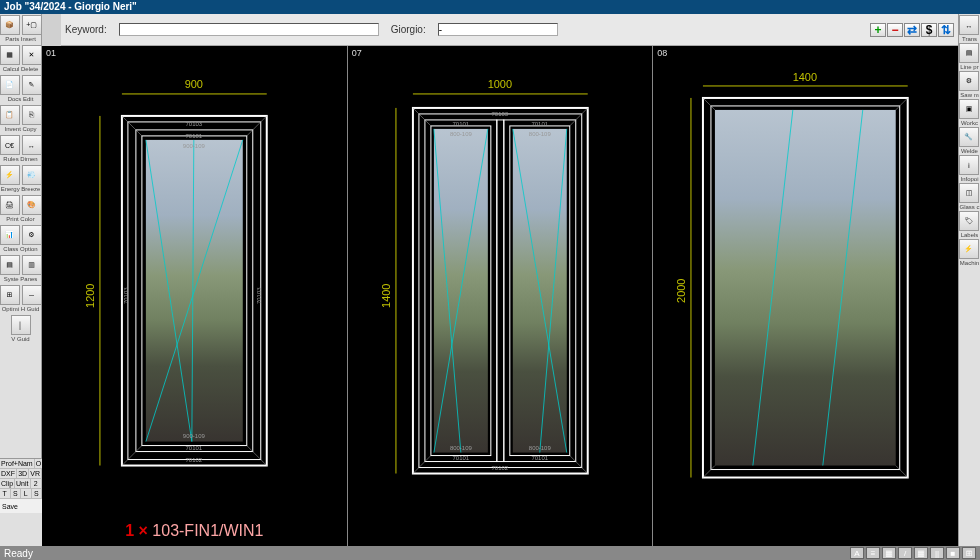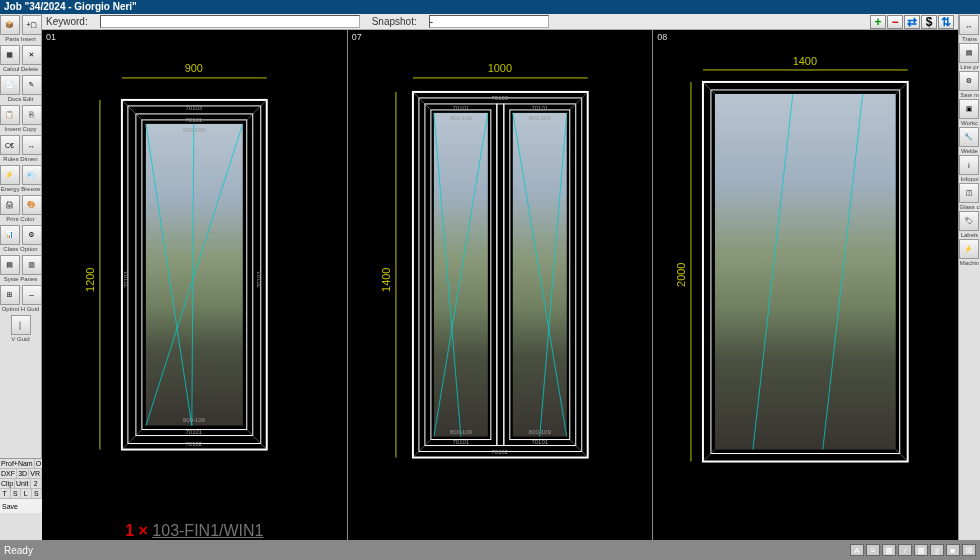--- a/index.html
+++ b/index.html
@@ -7,39 +7,39 @@
   .title-bar { height: 14px; background: #0a4a7a; color: #fff; padding: 0 4px; line-height: 14px; font-size: 10px; font-weight: bold; }
   .toolbar-left { position: absolute; left: 0; top: 14px; width: 42px; bottom: 14px; background: #e0e0e0; border-right: 1px solid #999; display: flex; flex-direction: column; }
   .toolbar-right { position: absolute; right: 0; top: 14px; width: 22px; bottom: 14px; background: #e0e0e0; border-left: 1px solid #999; display: flex; flex-direction: column; }
   .tb-btn { width: 20px; height: 20px; border: 1px solid #999; background: linear-gradient(#f8f8f8,#d8d8d8); font-size: 7px; display: flex; align-items: center; justify-content: center; cursor: pointer; margin: 1px; }
   .tb-btn-pair { display: flex; }
   .tb-lbl { font-size: 6px; text-align: center; color: #444; margin-bottom: 2px; }
   .tb-row { display: flex; flex-direction: column; align-items: center; }
   .tb-btn-r { width: 20px; height: 20px; border: 1px solid #999; background: linear-gradient(#f8f8f8,#d8d8d8); font-size: 7px; display: flex; align-items: center; justify-content: center; cursor: pointer; margin: 1px 0; }
   .tb-lbl-r { font-size: 6px; text-align: center; color: #444; }
   .workspace { position: absolute; left: 42px; right: 22px; top: 14px; bottom: 14px; background: #d0d0d0; display: flex; flex-direction: column; }
-  .top-strip { height: 16px; background: #e8e8e8; border-bottom: 1px solid #aaa; display: flex; align-items: center; padding: 0 4px; gap: 12px; }
+  .top-strip { height: 32px; background: #e8e8e8; border-bottom: 1px solid #aaa; display: flex; align-items: center; padding: 0 4px; gap: 12px; margin-left: 19px; }
   .top-strip label { font-size: 10px; color: #333; }
   .kw-input { width: 260px; height: 13px; border: 1px inset #aaa; background: #fff; font-size: 10px; padding: 0 2px; }
   .snap-sel { width: 120px; height: 13px; border: 1px inset #aaa; background: #fff; font-size: 10px; }
   .action-btns { display: flex; gap: 1px; margin-left: auto; }
   .ab { width: 16px; height: 14px; border: 1px solid #888; background: linear-gradient(#fff,#ddd); display: flex; align-items: center; justify-content: center; font-size: 12px; font-weight: bold; cursor: pointer; }
   .canvas { flex: 1; background: #000; display: flex; position: relative; }
   .win-cell { flex: 1; border-right: 1px solid #888; position: relative; }
   .win-cell:last-child { border-right: none; }
   .cell-num { position: absolute; top: 2px; left: 4px; color: #ddd; font-size: 9px; z-index: 5; }
   .win-svg { position: absolute; inset: 0; }
   .bottom-label { position: absolute; bottom: 6px; left: 0; right: 0; text-align: center; font-size: 16px; }
   .qty { color: #e00000; font-weight: bold; }
-  .code { color: #737373; text-decoration: underline; }
+  .code { color: #fca5a5; }
   .left-panel { position: absolute; left: 0; bottom: 0; width: 42px; height: 88px; background: #e0e0e0; border-top: 1px solid #999; font-size: 7px; display: flex; flex-direction: column; }
   .lp-row { display: flex; border-bottom: 1px solid #bbb; }
   .lp-cell { flex: 1; padding: 1px; border-right: 1px solid #bbb; text-align: center; }
   .save-row { background: #f0f0f0; height: 14px; display: flex; align-items: center; justify-content: flex-start; padding: 0 2px; cursor: pointer; }
-  .status-bar { position: absolute; left: 0; right: 0; bottom: 0; height: 20px; background: #888; color: #fff; font-size: 10px; padding: 0 4px; display: flex; align-items: center; }
+  .status-bar { position: absolute; left: 0; right: 0; bottom: 0; height: 14px; background: #888; color: #fff; font-size: 10px; padding: 0 4px; display: flex; align-items: center; }
   .status-tools { margin-left: auto; display: flex; gap: 2px; }
   .st-btn { width: 14px; height: 12px; background: #ccc; border: 1px solid #666; font-size: 8px; display: flex; align-items: center; justify-content: center; }
   .glass { fill: url(#landscape); }
   .frame-line { stroke: #fff; fill: none; }
   .dim-line { stroke: #c0c000; fill: none; }
   .dim-text { fill: #c0c000; font-size: 11px; }
   .prof-text { fill: #999; font-size: 6px; }
   .open-line { stroke: #00cccc; stroke-width: 1; fill: none; opacity: 0.8; }
   .miter { stroke: #aaa; stroke-width: 0.5; }
 </style>
@@ -169,21 +169,21 @@
   <div class="tb-btn-r">🏷</div>
     <div class="tb-lbl-r">Labels</div>
   <div class="tb-btn-r">⚡</div>
     <div class="tb-lbl-r">Machin</div>
 </div>
 
 <div class="workspace">
   <div class="top-strip">
     <label>Keyword:</label>
     <input class="kw-input" value="" style="">
-    <label>Snapshot:</label>
+    <label>Giorgio:</label>
     <div class="snap-sel">-</div>
     <div class="action-btns">
       <div class="ab" style="color:#090">+</div>
       <div class="ab" style="color:#c00">−</div>
       <div class="ab" style="color:#06c">⇄</div>
       <div class="ab" style="color:#000">$</div>
       <div class="ab" style="color:#06c">⇅</div>
     </div>
   </div>
 

